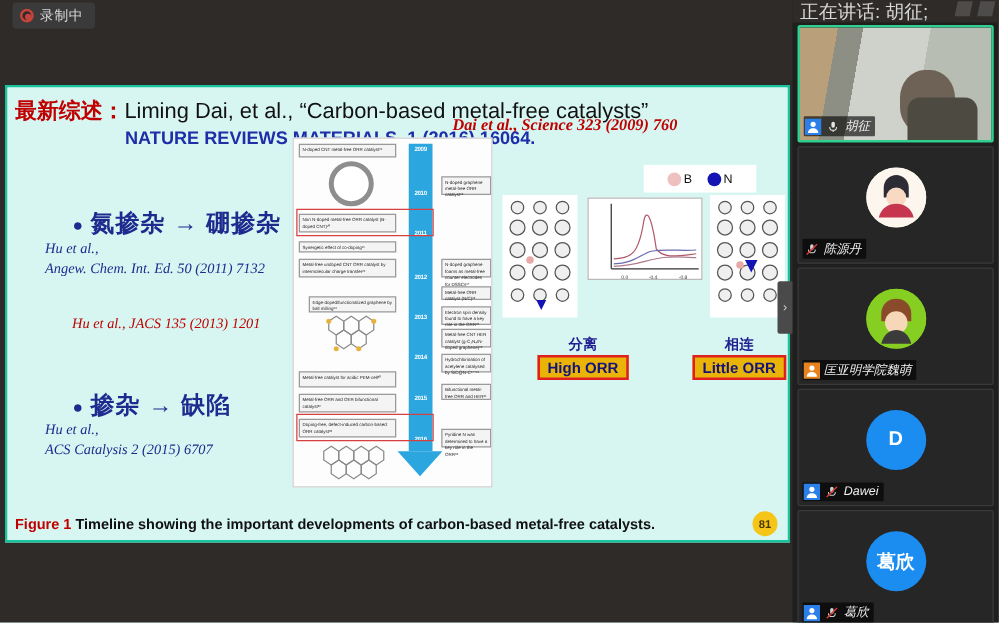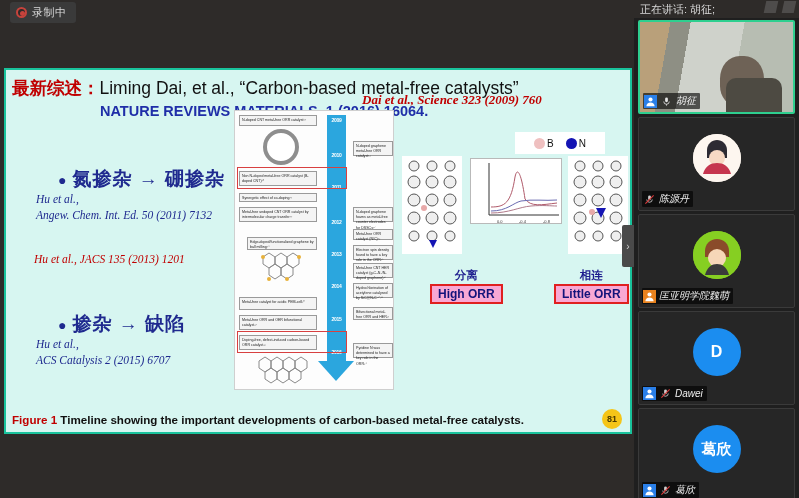--- a/index.html
+++ b/index.html
@@ -44,21 +44,21 @@
   .t-cn { color:#c00000; font-weight:bold; }
   .t-line2 { color:#1f2ea8; font-weight:bold; font-size:14.5px; margin-top:3px; margin-left:88px; }
 
   
   .bullets { position:absolute; left:8px; top:96px; width:218px; color:#202a8f; }
   .bullet-head { font-size:19px; font-weight:bold; color:#1f2a8f; letter-spacing:1px;margin-left:44px; }
   .bullet-dot { font-size:14px; vertical-align:middle; margin-right:5px; }
   .cite { font-family:"Liberation Serif", serif; font-style:italic; font-size:11.5px; color:#1f2a8f; margin-left:22px; line-height:1.35; }
   .red-block { margin:30px 0 0 20px; color:#c00000; font-family:"Liberation Serif", serif; }
   .red-block .rb1 { font-weight:bold; font-style:italic; font-size:12.5px; }
-  .red-block .rb2 { font-style:italic; font-size:11.5px; margin-top:1px; }
+  .red-block .rb2 { font-style:italic; font-size:11.5px; margin-top:1px;text-align:center; }
   .gap { height:46px; }
 
   
   .fig { position:absolute; left:228px; top:22px; width:394px; height:316px; }
   .fig-caption-red { position:absolute; left:128px; top:0px; font-family:"Liberation Serif", serif;
      font-style:italic; font-weight:bold; font-size:13px; color:#c00000; white-space:nowrap; }
 
   .timeline-panel {
     position:absolute; left:0px; top:18px; width:160px; height:280px;
     background:#fdfdfd; border:1px solid #cfcfcf; overflow:hidden;
@@ -91,40 +91,40 @@
   .legend-item { display:flex; align-items:center; gap:2px; font-size:10px; color:#111; }
   .ldot { width:11px; height:11px; border-radius:50%; display:inline-block; }
   .cnt { position:absolute; background:#fff; }
 
   .cv-plot { position:absolute; left:236px; top:66px; width:92px; height:66px; background:#fff; border:1px solid #b9b9b9; }
 
   .orr-wrap { position:absolute; left:196px; top:176px; width:200px; }
   .orr-col { position:absolute; text-align:center; }
   .orr-cn { font-size:11.5px; color:#1f1f8f; font-weight:bold; }
   .orr-box {
-    border:2px solid #e02020; background:#f9a8d4; color:#13137a;
+    border:2px solid #e02020; background:#eab308; color:#13137a;
     font-weight:bold; font-size:12px; padding:1px 6px; display:inline-block; margin-top:1px;
   }
 
   
   .fig-caption {
     position:absolute; left:6px; bottom:6px; right:6px;
     font-size:11.6px; font-weight:bold; color:#111; white-space:nowrap;
   }
   .fig-caption .fnum { color:#c00000; }
   .page-badge {
     position:absolute; right:8px; bottom:3px; width:20px; height:20px; border-radius:50%;
     background:#f5c518; color:#4a3a00; font-size:9px; font-weight:bold;
     display:flex; align-items:center; justify-content:center;
   }
 
   
   .panel { position:absolute; right:0; top:0; width:165px; height:498px; background:#1f1f1f; }
   .panel-header {
-    height:18px; background:#2e2b29; color:#d8d8d8; font-size:11px;
+    height:18px; background:#2e2b29; color:#d8d8d8; font-size:15px;
     display:flex; align-items:center; padding-left:6px;
   }
   .win-ctrls { position:absolute; right:4px; top:1px; display:flex; gap:6px; opacity:.35; }
   .wc { width:12px; height:12px; background:#8a8a8a; transform:skewX(-12deg); }
   .tiles { position:absolute; left:0; top:18px; width:165px; height:480px; padding:2px 4px; }
   .tile {
     position:relative; width:157px; height:94px; background:#262626;
     border:1px solid #3a3a3a; border-radius:2px; margin-bottom:3px; overflow:hidden;
   }
   .tile.speaking { border:2px solid #2ecf8f; }

